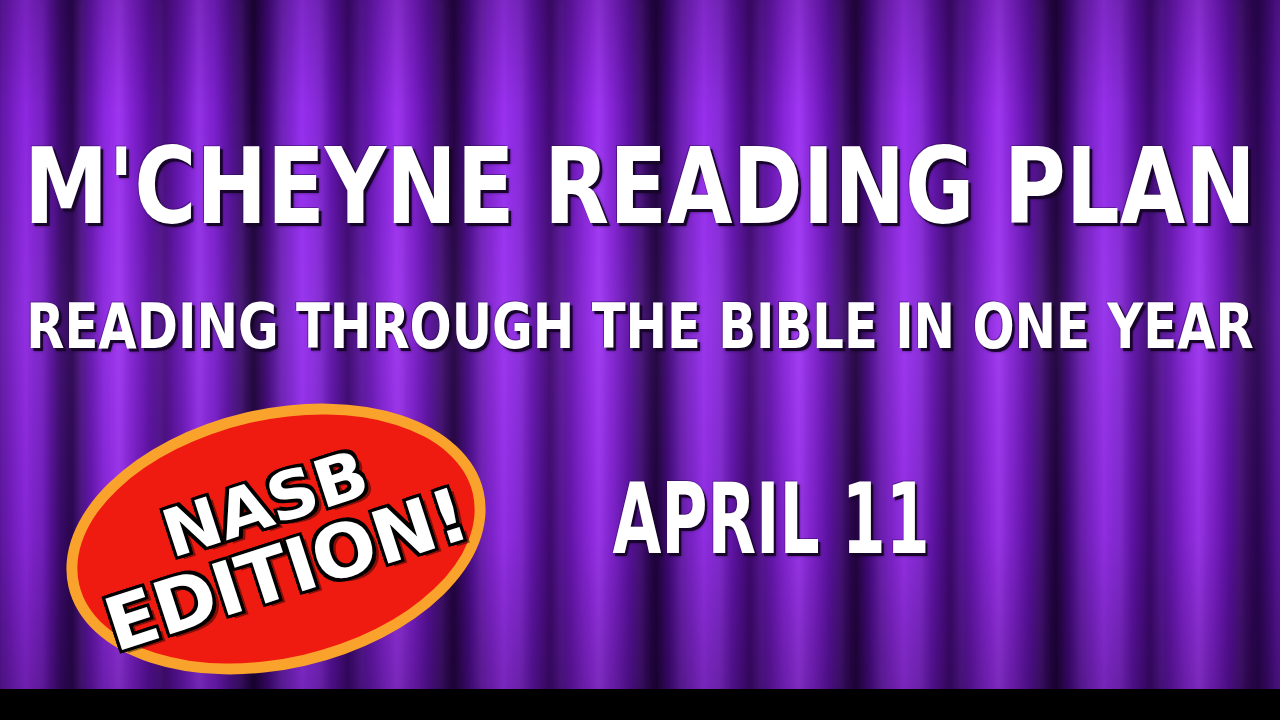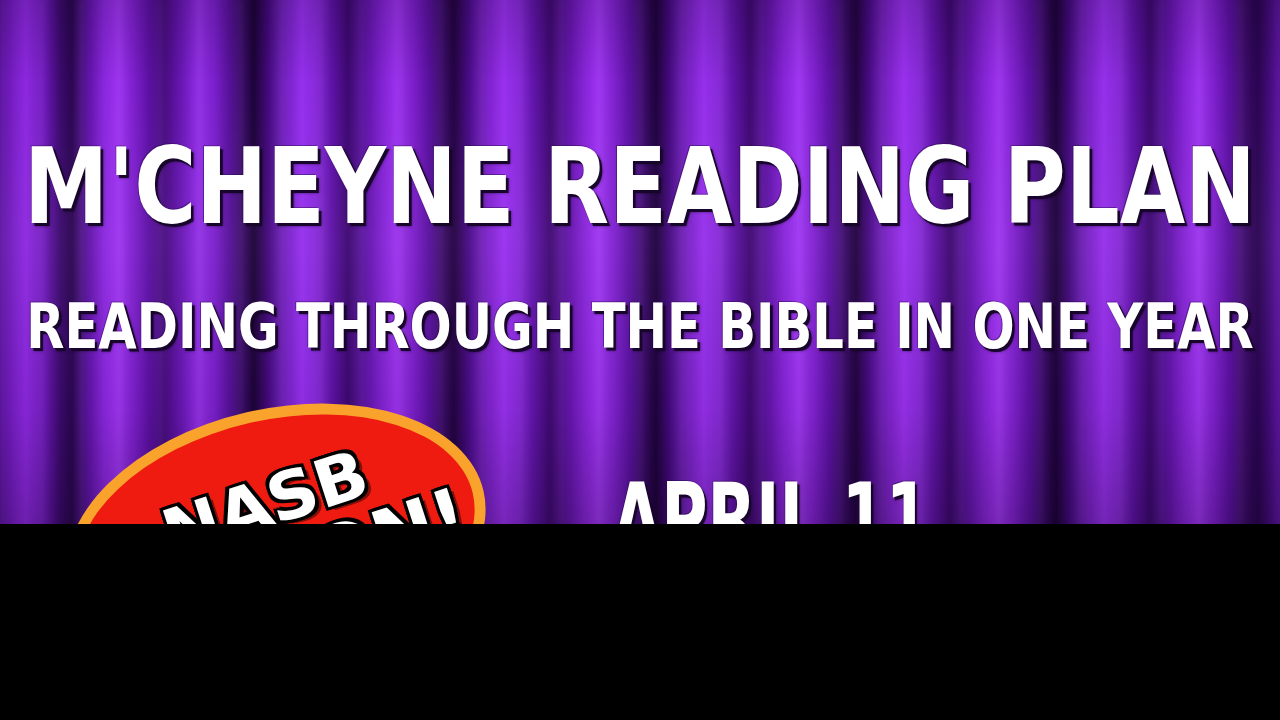--- a/index.html
+++ b/index.html
@@ -3,21 +3,21 @@
 <meta charset="utf-8">
 <style>
   html, body {
     margin: 0;
     padding: 0;
     background: #000;
   }
   #stage {
     position: relative;
     width: 1280px;
-    height: 524px;
+    height: 689px;
     overflow: hidden;
     background: #be185d;
     font-family: "Liberation Sans", sans-serif;
   }
 
   
   .curtain-base {
     position: absolute;
     inset: 0;
     background:

